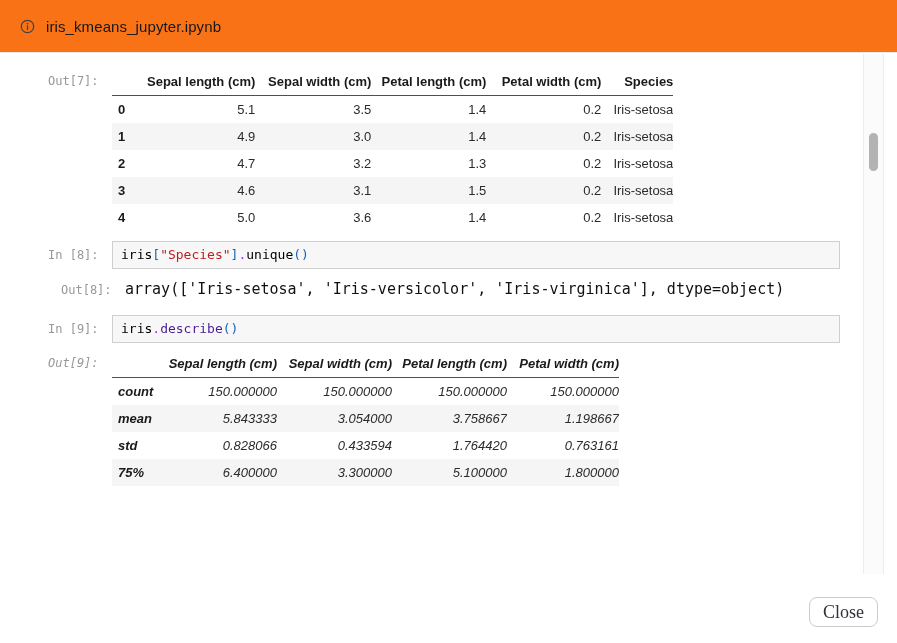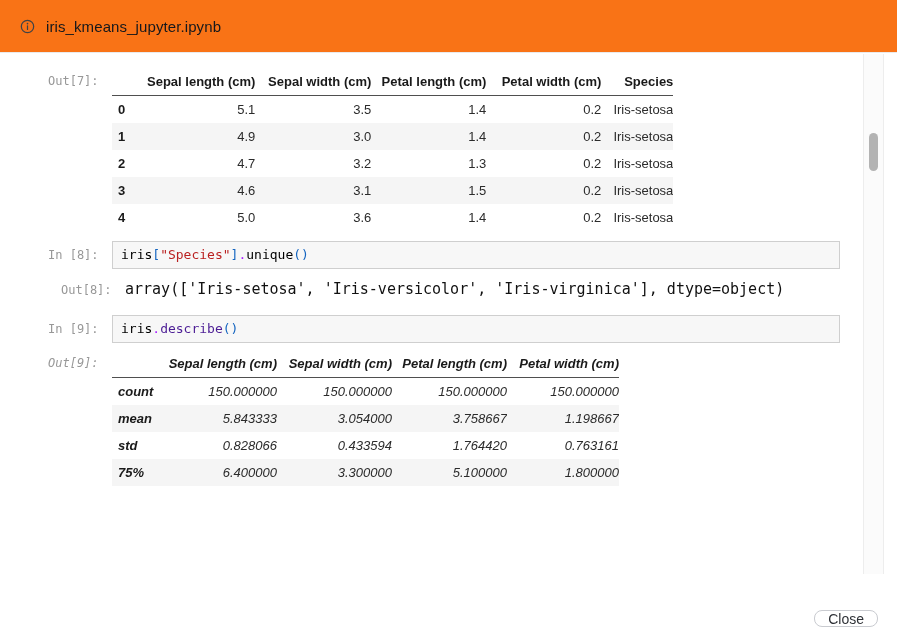--- a/index.html
+++ b/index.html
@@ -51,23 +51,23 @@
   .scroll-track{
     position:absolute;top:54px;left:863px;width:21px;height:520px;box-sizing:border-box;
     background:#fbfbfb;border-left:1px solid #ededed;border-right:1px solid #ededed;
   }
   .scroll-thumb{
     position:absolute;left:5px;top:79px;width:9px;height:38px;
     background:#b3b3b3;border-radius:5px;
   }
   
   .close-btn{
-    position:absolute;right:19px;bottom:16px;height:17px;padding:0 13px;
+    position:absolute;right:19px;bottom:16px;height:30px;padding:0 13px;
     background:#fff;border:1px solid #c9cbd0;border-radius:8px;
-    font-family:Liberation Sans, sans-serif;font-size:14px;color:#2f3237;cursor:pointer;
+    font-family:Liberation Serif, serif;font-size:18px;color:#2f3237;cursor:pointer;
   }
 </style>
 </head>
 <body>
 
 <div class="dlg-header">
   <svg class="info-icon" viewBox="0 0 16 16">
     <circle cx="8" cy="8" r="6.6" fill="none" stroke="#3f4246" stroke-width="1.3"></circle>
     <circle cx="8" cy="4.9" r="0.9" fill="#3f4246"></circle>
     <rect x="7.35" y="6.7" width="1.3" height="5" rx="0.6" fill="#3f4246"></rect>

